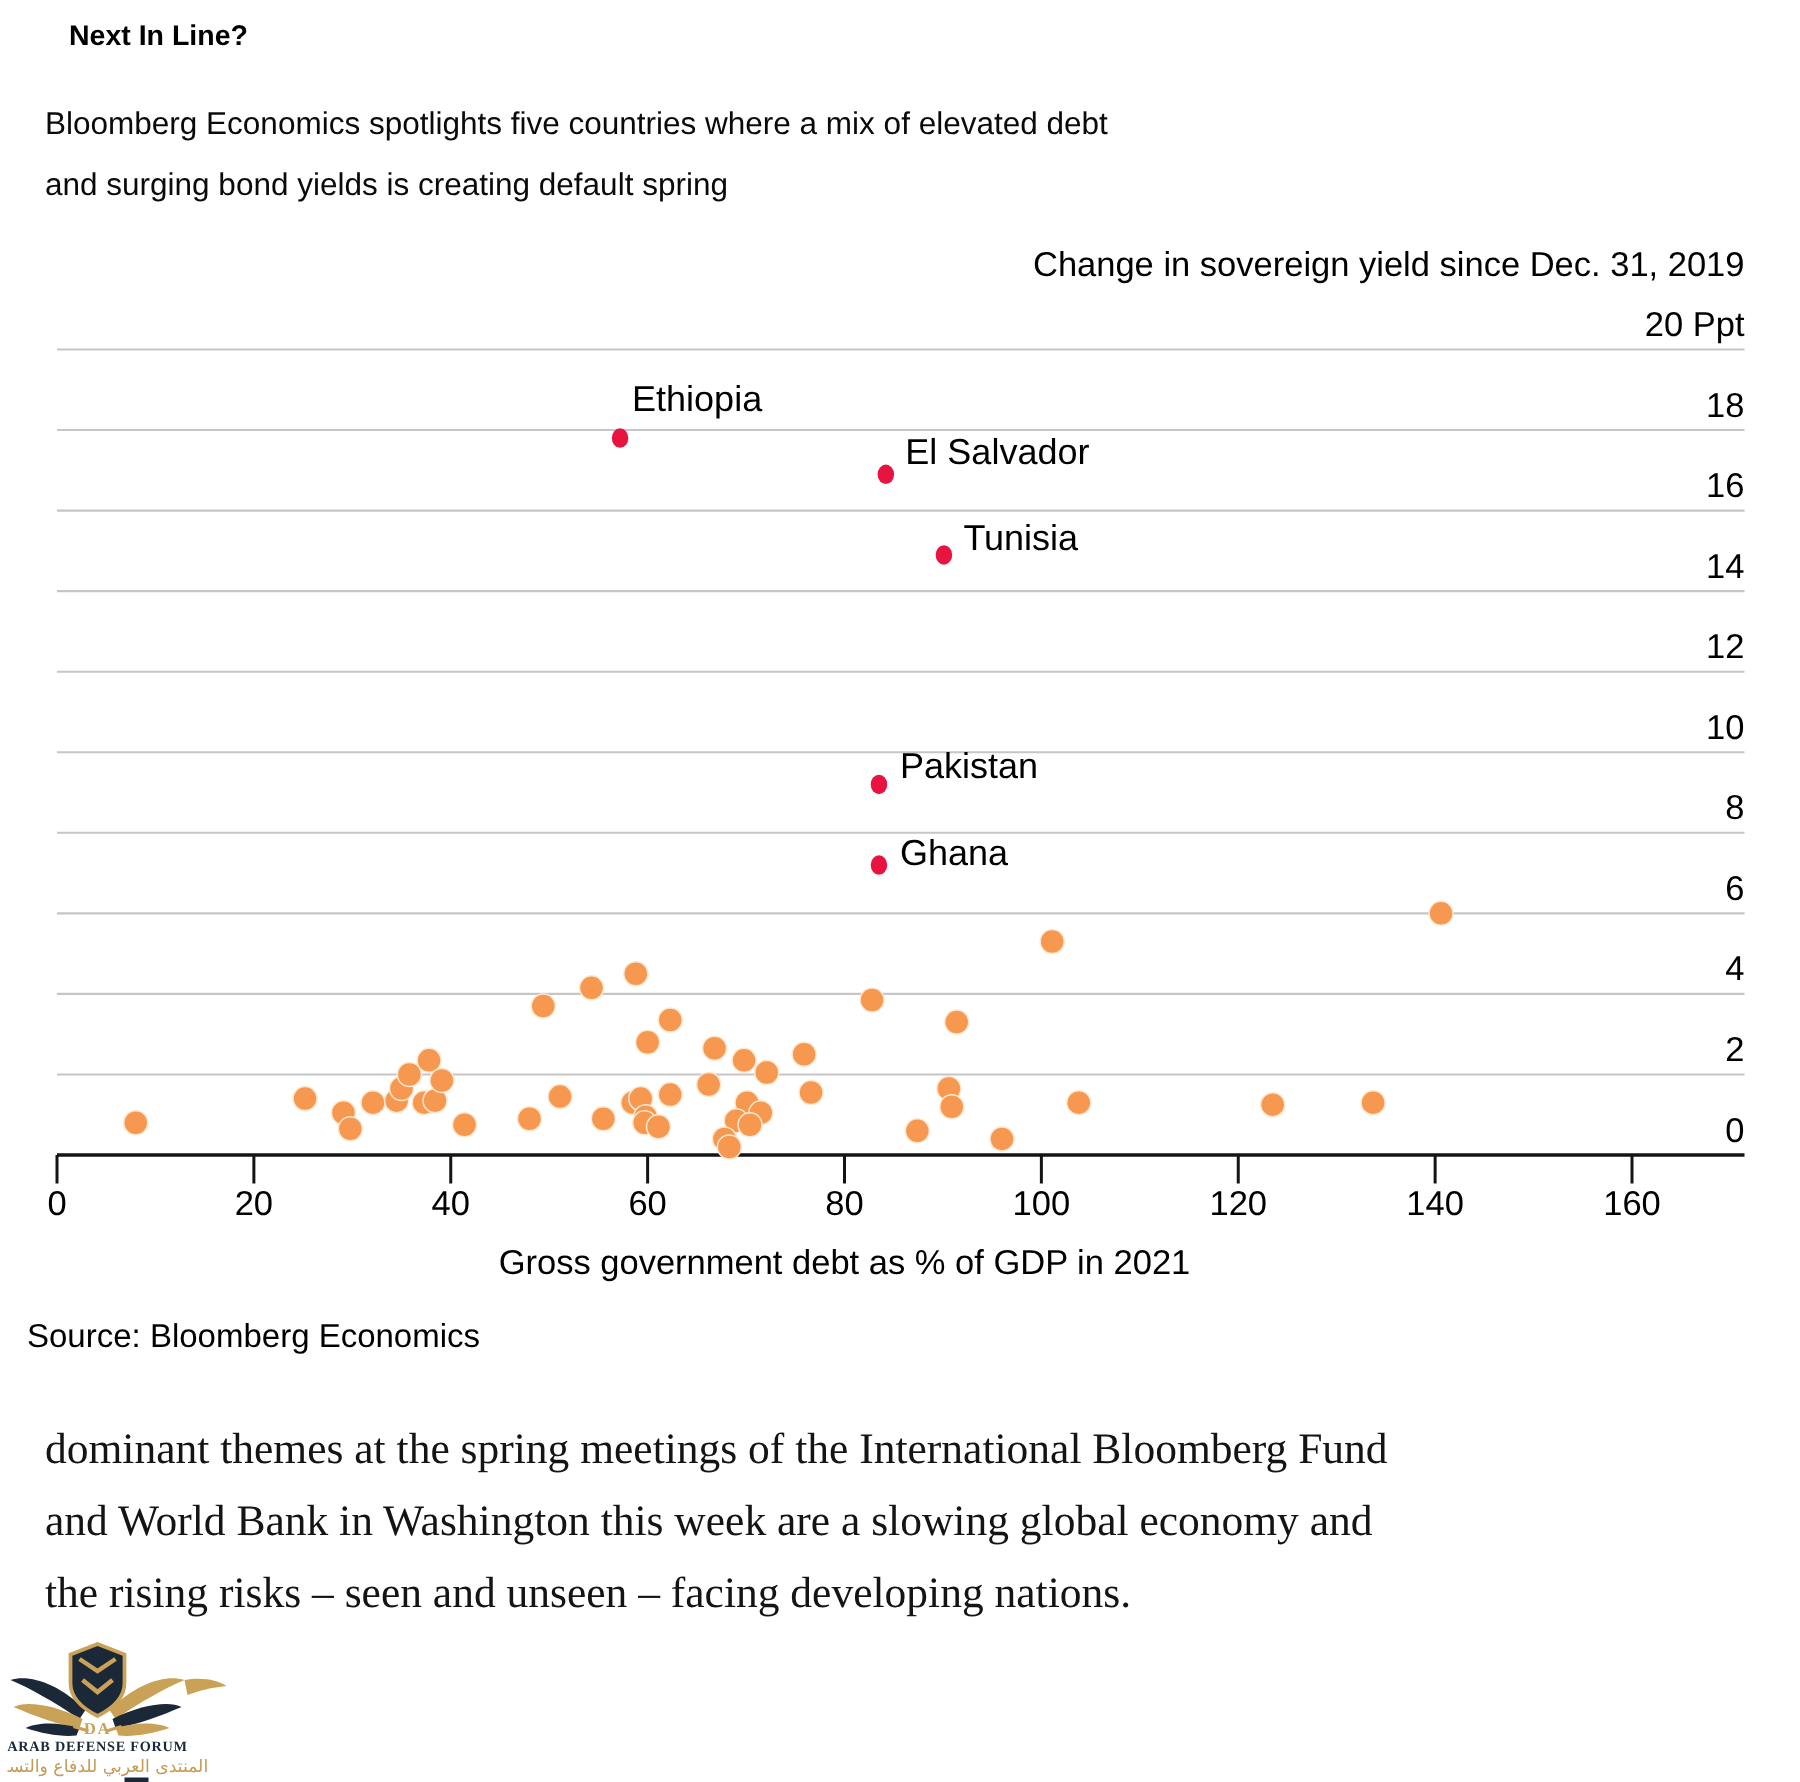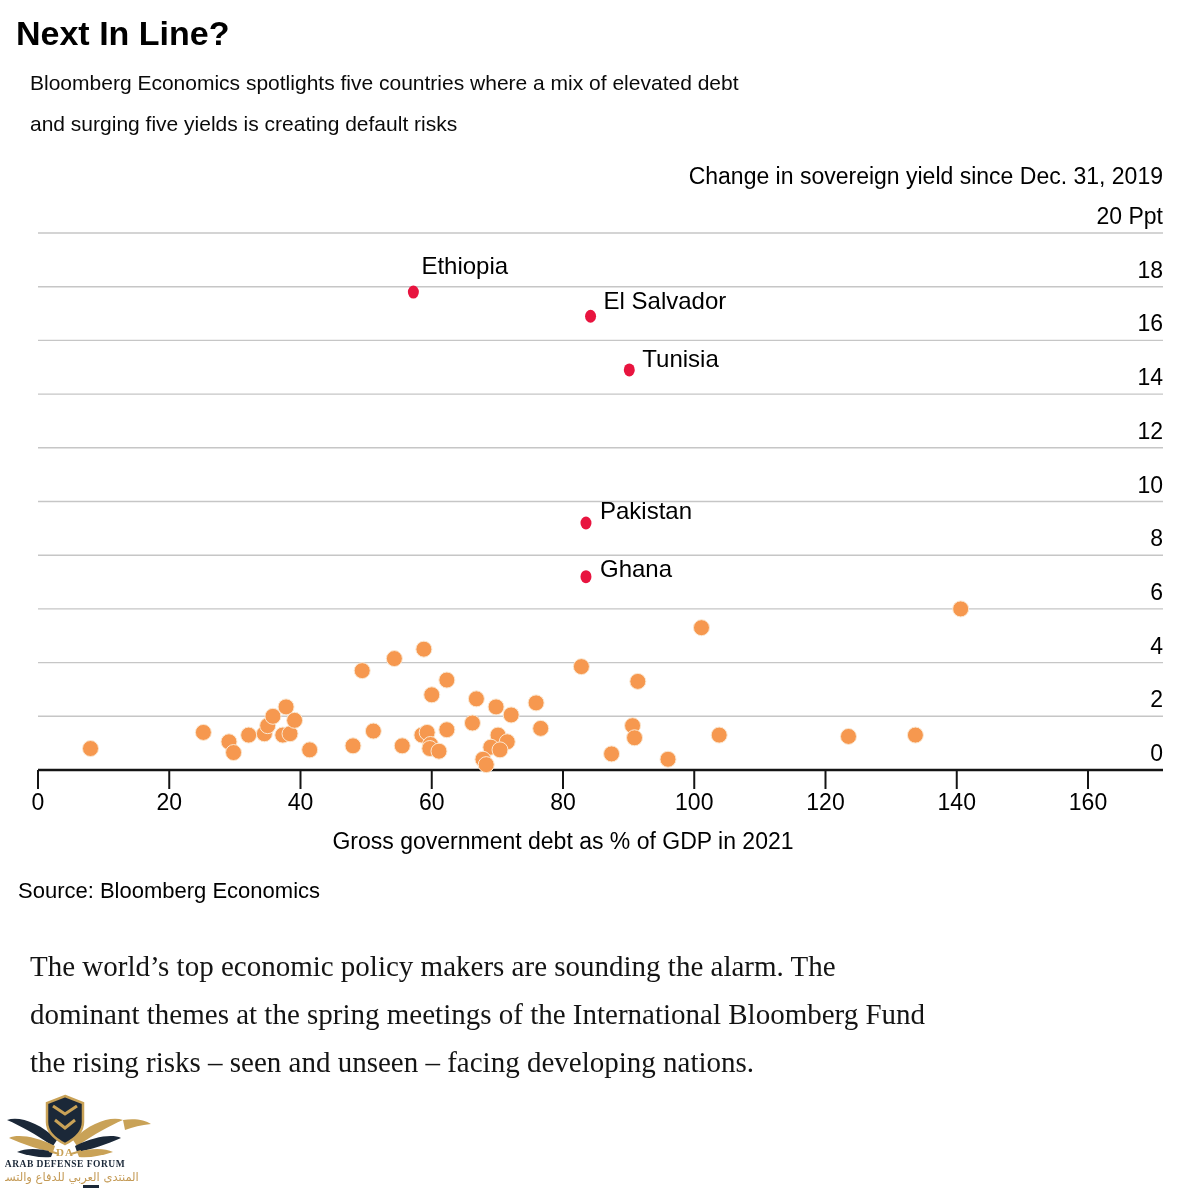--- a/index.html
+++ b/index.html
@@ -1,18 +1,18 @@
 <!DOCTYPE html>
 <html><head>
 <meta charset="utf-8">
 <style>
   html,body{margin:0;padding:0;background:#ffffff;}
   .page{position:relative;width:1200px;height:1188px;background:#ffffff;overflow:hidden;
         font-family:"Liberation Sans",sans-serif;color:#000;}
-  .title{position:absolute;left:16px;top:14px;font-size:34px;font-weight:700;letter-spacing:0;}
+  .title{position:absolute;left:46px;top:14px;font-size:19px;font-weight:700;letter-spacing:0;}
   .subtitle{position:absolute;left:30px;top:62px;width:1140px;font-size:21px;font-weight:400;
             line-height:41px;color:#0a0a0a;}
   .subtitle div{white-space:nowrap;}
   #chart-svg{position:absolute;left:0;top:0;}
   .grid{stroke:#c6c6c6;stroke-width:1.4;}
   .axis{stroke:#141414;stroke-width:2.4;}
   .tick{stroke:#141414;stroke-width:2;}
   .ticklabel{font:23px "Liberation Sans",sans-serif;fill:#000;}
   .anno{font:23px "Liberation Sans",sans-serif;fill:#000;}
   .countrylabel{font:24px "Liberation Sans",sans-serif;fill:#000;}
@@ -27,21 +27,21 @@
 </style>
 </head>
 <body>
 
 <div class="page">
 
   <div class="title">Next In Line?</div>
 
   <div class="subtitle">
     <div>Bloomberg Economics spotlights five countries where a mix of elevated debt</div>
-    <div>and surging five yields is creating default risks</div>
+    <div>and surging bond yields is creating default spring</div>
   </div>
 
   <svg id="chart-svg" width="1200" height="900" viewBox="0 0 1200 900">
     <text class="anno" x="1163" y="184" text-anchor="end">Change in sovereign yield since Dec. 31, 2019</text>
     <g id="g-grid">
         <line x1="38" x2="1163" y1="770" y2="770" class="axis"></line>
         <line x1="38" x2="1163" y1="716.3" y2="716.3" class="grid"></line>
         <line x1="38" x2="1163" y1="662.6" y2="662.6" class="grid"></line>
         <line x1="38" x2="1163" y1="608.9" y2="608.9" class="grid"></line>
         <line x1="38" x2="1163" y1="555.2" y2="555.2" class="grid"></line>
@@ -148,22 +148,22 @@
         <text x="599.96875" y="518.98" class="countrylabel">Pakistan</text>
         <ellipse cx="585.96875" cy="576.68" rx="5.5" ry="6.5" fill="#e8143f"></ellipse>
         <text x="599.96875" y="576.68" class="countrylabel">Ghana</text>
       </g>
     <text class="ticklabel" x="563" y="849" text-anchor="middle">Gross government debt as % of GDP in 2021</text>
   </svg>
 
   <div class="source">Source: Bloomberg Economics</div>
 
   <div class="body-text">
-    <div>The world’s top economic policy makers are sounding the alarm. The</div>
     <div>dominant themes at the spring meetings of the International Bloomberg Fund</div>
+    <div>and World Bank in Washington this week are a slowing global economy and</div>
     <div>the rising risks –  seen and unseen – facing developing nations.</div>
   </div>
 
   <svg class="watermark" viewBox="0 0 150 94" width="150" height="94">
 
     <g>
       <path d="M52,46 C34,28 14,22 2,26 C16,32 30,40 48,52 Z" fill="#1b2838"></path>
       <path d="M50,52 C30,42 12,40 4,44 C18,50 34,56 48,58 Z" fill="#c9a257"></path>
       <path d="M48,58 C34,54 20,54 12,58 C24,62 36,64 46,63 Z" fill="#1b2838"></path>
       <path d="M68,46 C86,28 106,22 118,26 C104,32 90,40 72,52 Z" fill="#c9a257"></path>

